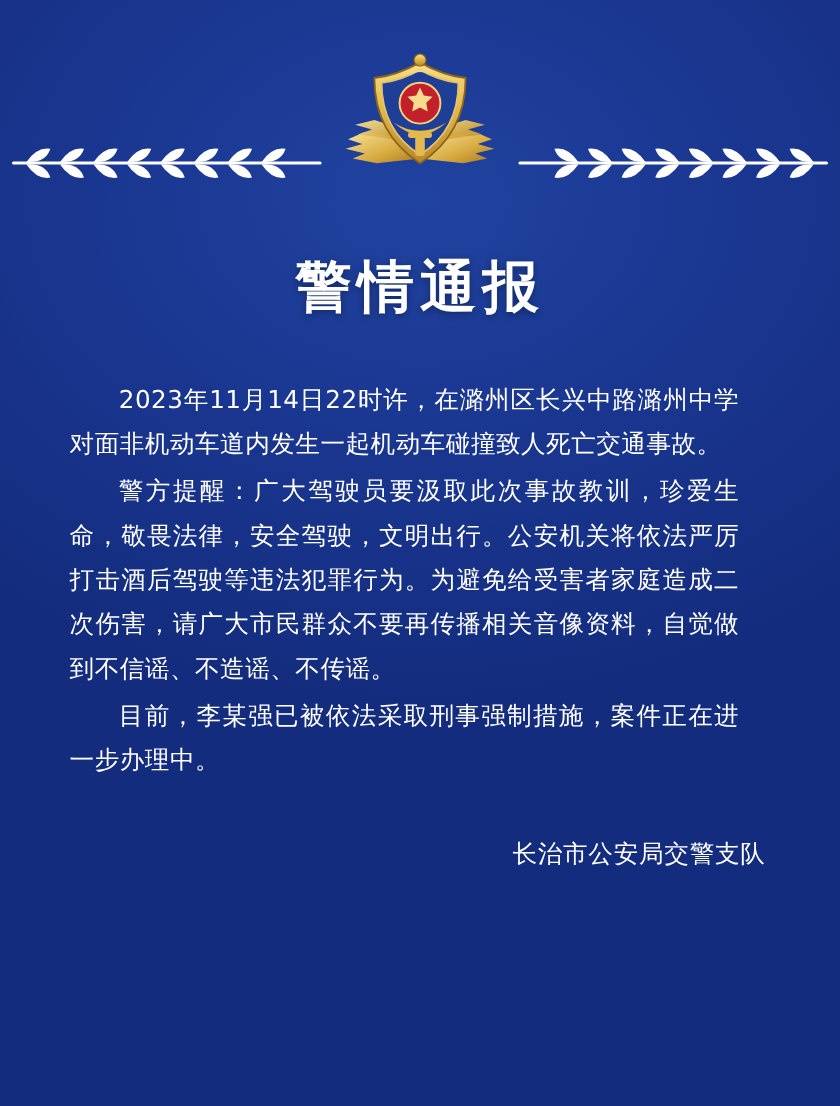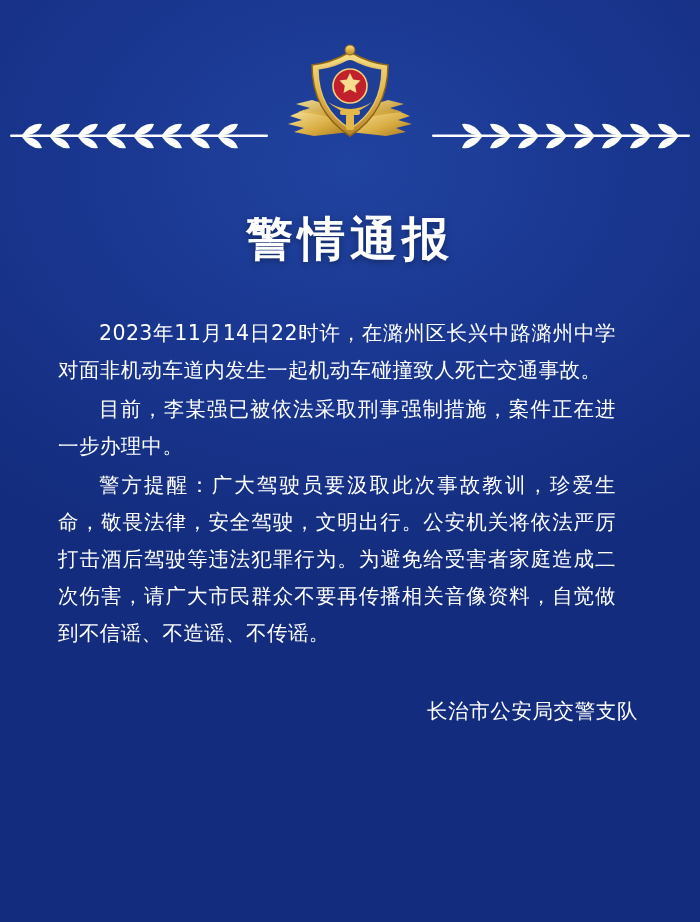--- a/index.html
+++ b/index.html
@@ -173,22 +173,22 @@
 
       <circle cx="66" cy="10" r="5" fill="url(#gold)" stroke="#8f6516" stroke-width="1"></circle>
       <path d="M58 22 q8 -8 16 0 q-8 -4 -16 0 Z" fill="#f3d98c"></path>
     </svg>
   </div>
 
   <div class="title">警情通报</div>
 
   <div class="body-wrap">
     <p class="para">2023年11月14日22时许，在潞州区长兴中路潞州中学对面非机动车道内发生一起机动车碰撞致人死亡交通事故。</p>
+    <p class="para">警方提醒：广大驾驶员要汲取此次事故教训，珍爱生命，敬畏法律，安全驾驶，文明出行。公安机关将依法严厉打击酒后驾驶等违法犯罪行为。为避免给受害者家庭造成二次伤害，请广大市民群众不要再传播相关音像资料，自觉做到不信谣、不造谣、不传谣。</p>
     <p class="para">目前，李某强已被依法采取刑事强制措施，案件正在进一步办理中。</p>
-    <p class="para">警方提醒：广大驾驶员要汲取此次事故教训，珍爱生命，敬畏法律，安全驾驶，文明出行。公安机关将依法严厉打击酒后驾驶等违法犯罪行为。为避免给受害者家庭造成二次伤害，请广大市民群众不要再传播相关音像资料，自觉做到不信谣、不造谣、不传谣。</p>
   </div>
 
   <div class="sign">
     <div>长治市公安局交警支队</div>
 
   </div>
 
 </div>
 
 </body></html>

